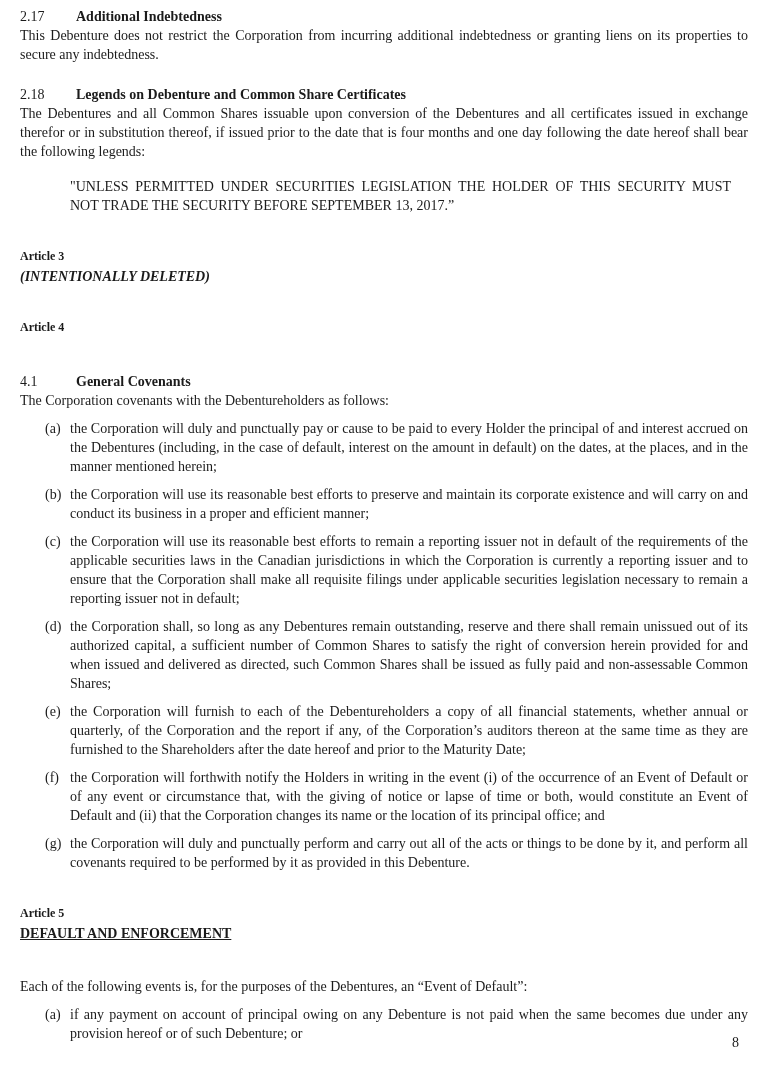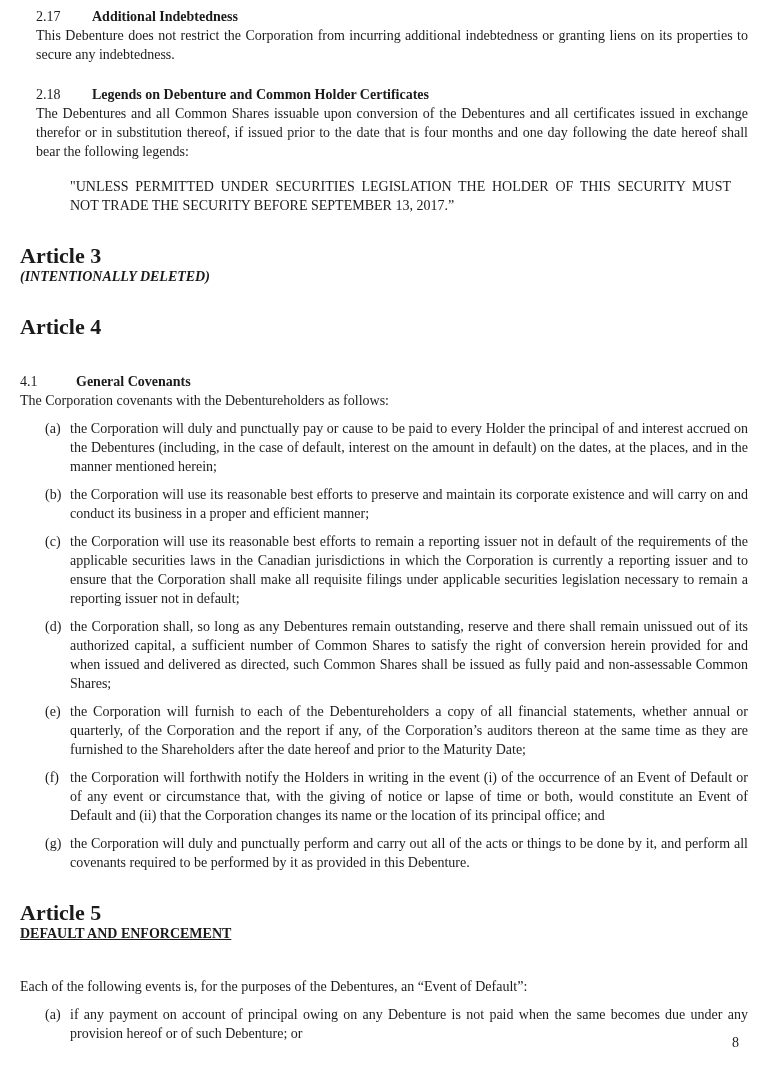--- a/index.html
+++ b/index.html
@@ -14,28 +14,28 @@
     line-height: 19px;
     box-sizing: border-box;
     padding: 7px 20px 0 20px;
     position: relative;
     overflow: hidden;
   }
   .sec-heading { white-space: nowrap; }
   .sec-num { display: inline-block; min-width: 56px; }
   .sec-title { font-weight: bold; }
   p.body { margin: 0; text-align: justify; }
-  .sec { margin-top: 0; margin-left: 16px; }
+  .sec { margin-top: 0; }
   .sec + .sec { margin-top: 21px; }
   .legend-quote {
     margin: 16px 17px 0 50px;
     text-align: justify;
   }
   .article { margin-top: 30px; }
-  .article-title { font-size: 22px; line-height: 22px; font-weight: bold; }
+  .article-title { font-size: 12px; line-height: 22px; font-weight: bold; }
   .article-sub { font-weight: bold; }
   .article-sub.italic { font-style: italic; }
   .article-sub.underline { text-decoration: underline; }
   .numbered-sec { margin-top: 34px; }
   .cov-list { margin: 2px 0 0 25px; padding: 0; }
   .li { display: flex; margin-top: 9px; }
   .li-marker { flex: 0 0 25px; width: 25px; }
   .li-text { flex: 1 1 auto; text-align: justify; }
   .intro b { font-weight: normal; }
   .page-number {
@@ -51,21 +51,21 @@
 
   <div class="sec">
     <div class="sec-heading">
       <span class="sec-num">2.17</span><span class="sec-title">Additional Indebtedness</span>
     </div>
     <p class="body">This Debenture does not restrict the Corporation from incurring additional indebtedness or granting liens on its properties to secure any indebtedness.</p>
   </div>
 
   <div class="sec">
     <div class="sec-heading">
-      <span class="sec-num">2.18</span><span class="sec-title">Legends on Debenture and Common Holder Certificates</span>
+      <span class="sec-num">2.18</span><span class="sec-title">Legends on Debenture and Common Share Certificates</span>
     </div>
     <p class="body">The Debentures and all Common Shares issuable upon conversion of the Debentures and all certificates issued in exchange therefor or in substitution thereof, if issued prior to the date that is four months and one day following the date hereof shall bear the following legends:</p>
   </div>
 
   <div class="legend-quote">"UNLESS PERMITTED UNDER SECURITIES LEGISLATION THE HOLDER OF THIS SECURITY MUST NOT TRADE THE SECURITY BEFORE SEPTEMBER 13, 2017.”</div>
 
   <div class="article">
     <div class="article-title">Article 3</div>
     <div class="article-sub italic">(INTENTIONALLY DELETED)</div>
   </div>

